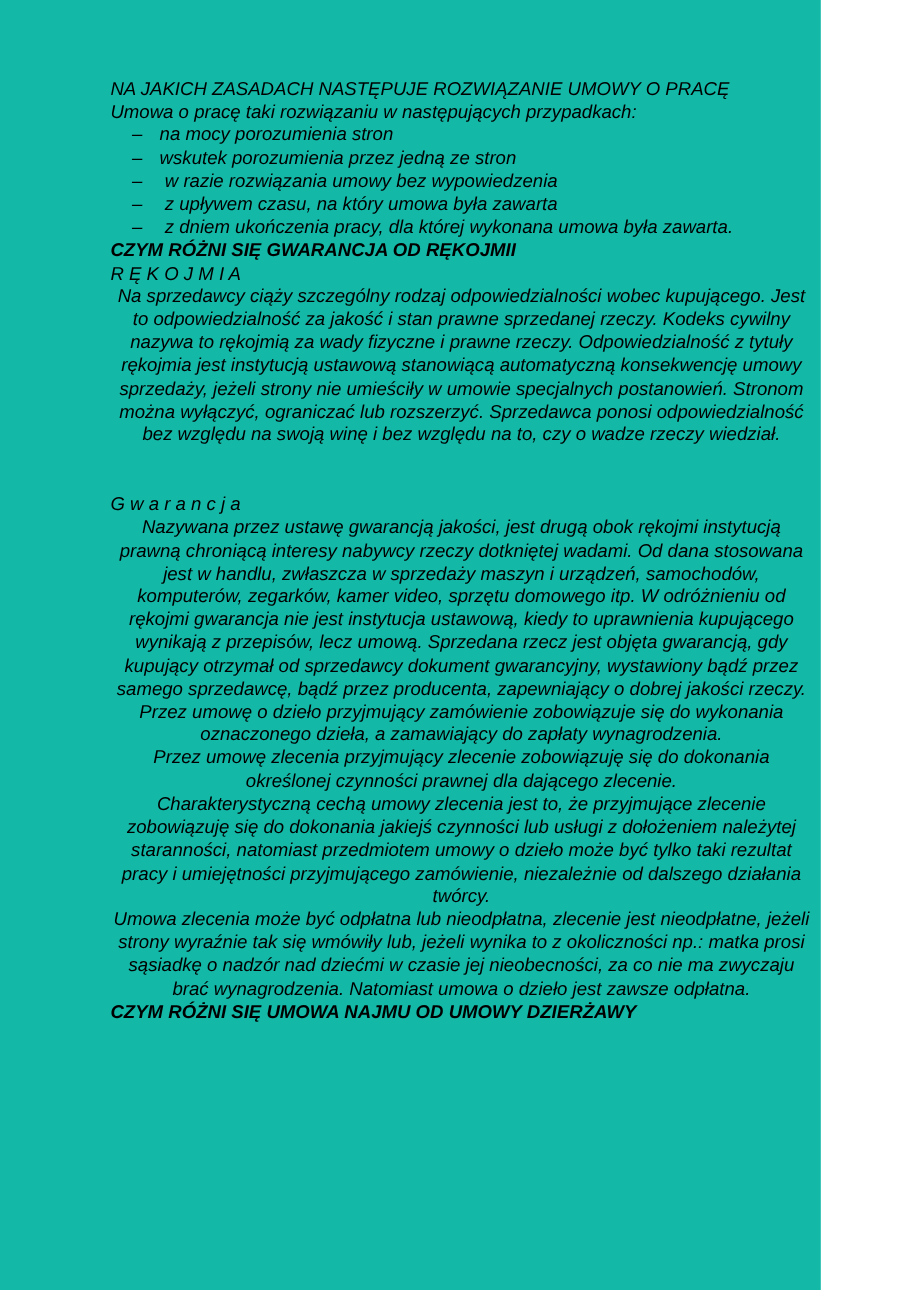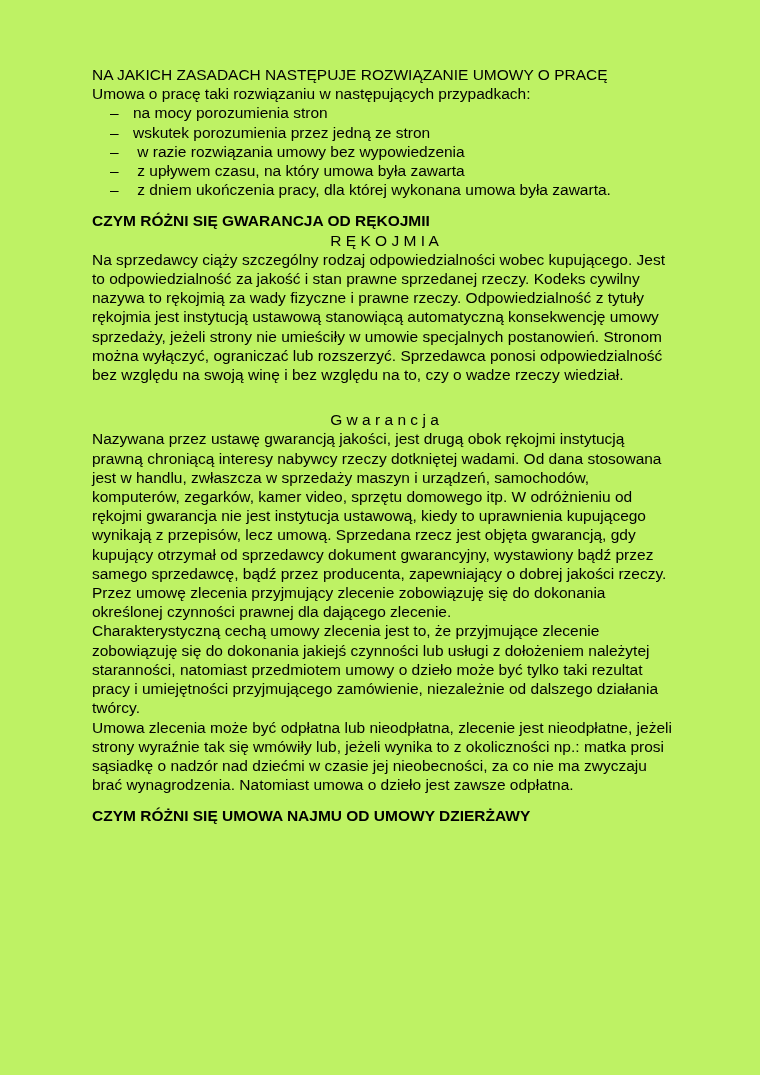--- a/index.html
+++ b/index.html
@@ -2,60 +2,60 @@
 <html><head>
 <meta charset="utf-8">
 <style>
   html, body {
     margin: 0;
     padding: 0;
     background: #ffffff;
   }
   .page {
     position: relative;
-    width: 760px;
+    width: 684px;
     height: 1075px;
-    background: #bef264;
+    background: #14b8a6;
     color: #000000;
     overflow: hidden;
+    font-style: italic;
   }
   .content {
     position: absolute;
     left: 92px;
     top: 65px;
     width: 585px;
     font-family: "Liberation Sans", "DejaVu Sans", sans-serif;
     font-size: 15.5px;
     line-height: 19.2px;
     color: #000000;
   }
   .line { margin: 0; }
   .doc-title { font-weight: 400; }
   .doc-heading {
     font-weight: 700;
-    margin-top: 12px;
+    margin-top: 0;
   }
   .doc-heading .normal-suffix { font-weight: 400; }
   .subheading-centered {
-    text-align: center;
     white-space: pre-wrap;
   }
-  .subheading-gwarancja { margin-top: 26px; }
+  .subheading-gwarancja { margin-top: 39px; }
   .heading-najem { }
   .doc-list { margin: 0; }
   .doc-list-row { display: flex; }
   .doc-list-row .bullet {
     flex: 0 0 23px;
     margin-left: 18px;
   }
   .doc-list-row .item-label {
     flex: 1 1 auto;
     white-space: pre-wrap;
   }
-  .paragraph { margin: 0; white-space: normal; }
+  .paragraph { margin: 0; white-space: normal; text-align: center; }
 </style>
 </head>
 <body>
 
 <div class="page">
   <div class="content">
 
     <div class="line doc-title">NA JAKICH ZASADACH NASTĘPUJE ROZWIĄZANIE UMOWY O PRACĘ</div>
     <div class="line">Umowa o pracę taki rozwiązaniu w następujących przypadkach:</div>
 
@@ -83,20 +83,21 @@
     </div>
 
     <div class="line doc-heading">CZYM RÓŻNI SIĘ GWARANCJA OD RĘKOJMII</div>
     <div class="line subheading-centered">R Ę K O J M I A</div>
     <p class="paragraph">Na sprzedawcy ciąży szczególny rodzaj odpowiedzialności wobec kupującego. Jest to odpowiedzialność za jakość i stan prawne sprzedanej rzeczy. Kodeks cywilny nazywa to rękojmią za wady fizyczne i prawne rzeczy. Odpowiedzialność z tytuły rękojmia jest instytucją ustawową stanowiącą automatyczną konsekwencję umowy sprzedaży, jeżeli strony nie umieściły w umowie specjalnych postanowień. Stronom można wyłączyć, ograniczać lub rozszerzyć. Sprzedawca ponosi odpowiedzialność bez względu na swoją winę i bez względu na to, czy o wadze rzeczy wiedział.</p>
 
     <div class="line subheading-centered subheading-gwarancja">G w a r a n c j a</div>
     <p class="paragraph">Nazywana przez ustawę gwarancją jakości, jest drugą obok rękojmi instytucją prawną chroniącą interesy nabywcy rzeczy dotkniętej wadami. Od dana stosowana jest w handlu, zwłaszcza w sprzedaży maszyn i urządzeń, samochodów, komputerów, zegarków, kamer video, sprzętu domowego itp. W odróżnieniu od rękojmi gwarancja nie jest instytucja ustawową, kiedy to uprawnienia kupującego wynikają z przepisów, lecz umową. Sprzedana rzecz jest objęta gwarancją, gdy kupujący otrzymał od sprzedawcy dokument gwarancyjny, wystawiony bądź przez samego sprzedawcę, bądź przez producenta, zapewniający o dobrej jakości rzeczy.</p>
 
 
+    <p class="paragraph">Przez umowę o dzieło przyjmujący zamówienie zobowiązuje się do wykonania oznaczonego dzieła, a zamawiający do zapłaty wynagrodzenia.</p>
     <p class="paragraph">Przez umowę zlecenia przyjmujący zlecenie zobowiązuję się do dokonania określonej czynności prawnej dla dającego zlecenie.</p>
     <p class="paragraph">Charakterystyczną cechą umowy zlecenia jest to, że przyjmujące zlecenie zobowiązuję się do dokonania jakiejś czynności lub usługi z dołożeniem należytej staranności, natomiast przedmiotem umowy o dzieło może być tylko taki rezultat pracy i umiejętności przyjmującego zamówienie, niezależnie od dalszego działania twórcy.</p>
     <p class="paragraph">Umowa zlecenia może być odpłatna lub nieodpłatna, zlecenie jest nieodpłatne, jeżeli strony wyraźnie tak się wmówiły lub, jeżeli wynika to z okoliczności np.: matka prosi sąsiadkę o nadzór nad dziećmi w czasie jej nieobecności, za co nie ma zwyczaju brać wynagrodzenia. Natomiast umowa o dzieło jest zawsze odpłatna.</p>
 
     <div class="line doc-heading heading-najem">CZYM RÓŻNI SIĘ UMOWA NAJMU OD UMOWY DZIERŻAWY</div>
 
   </div>
 </div>
 
 </body></html>

